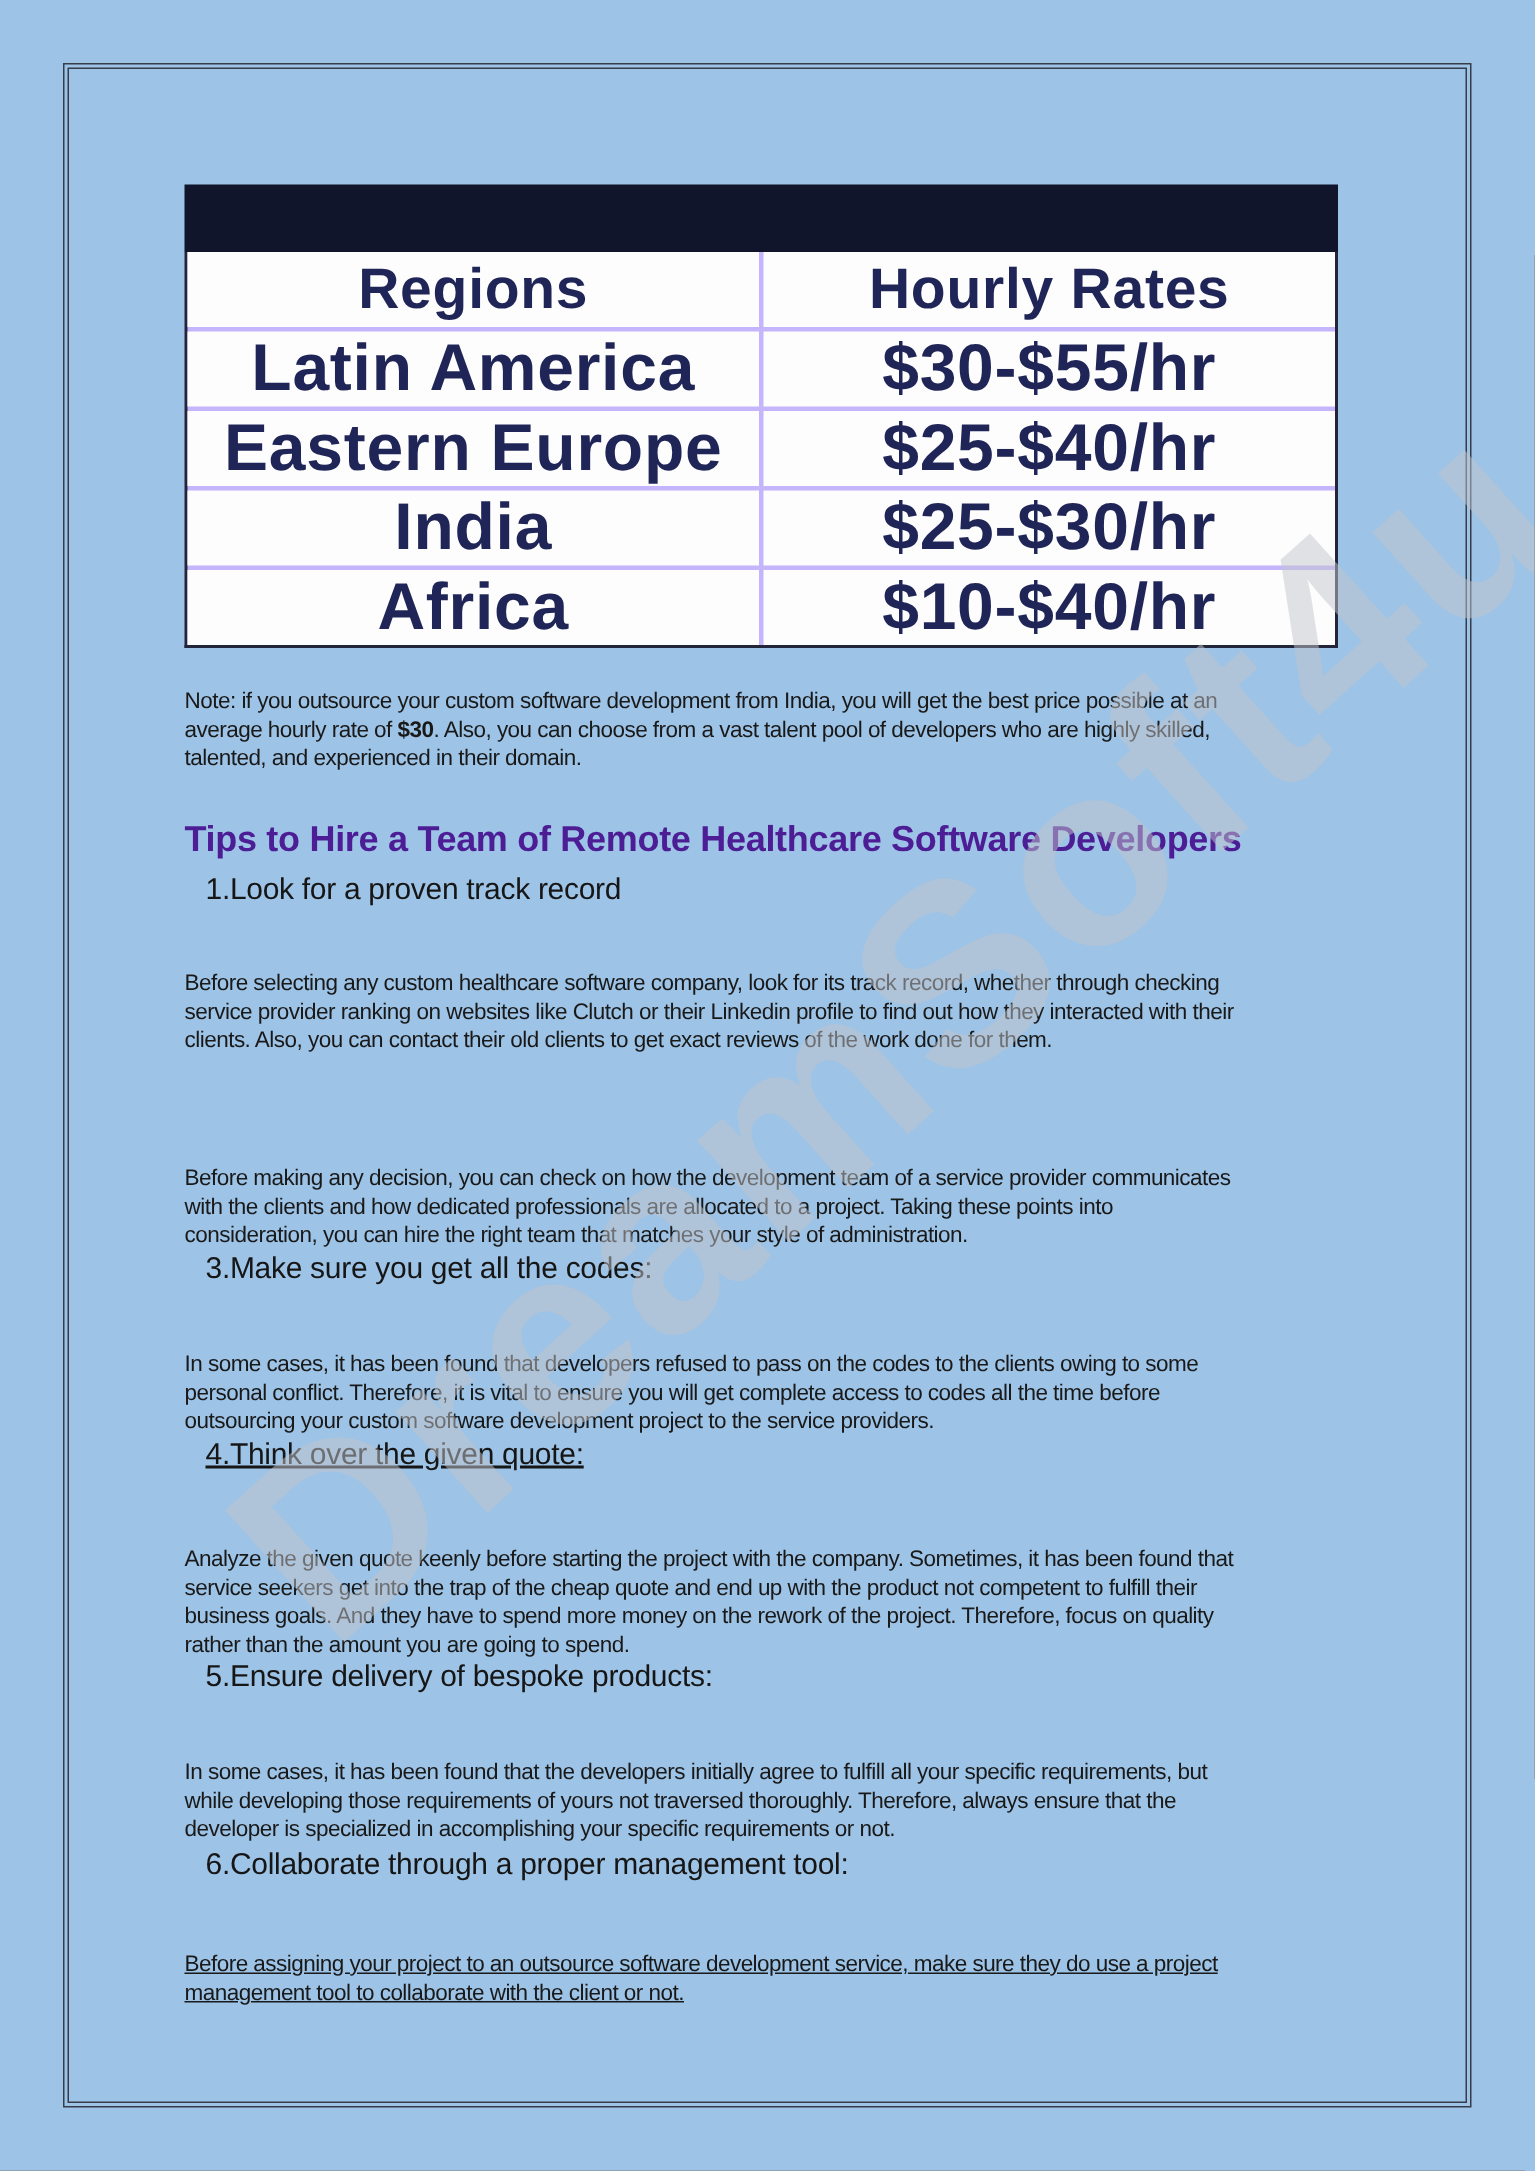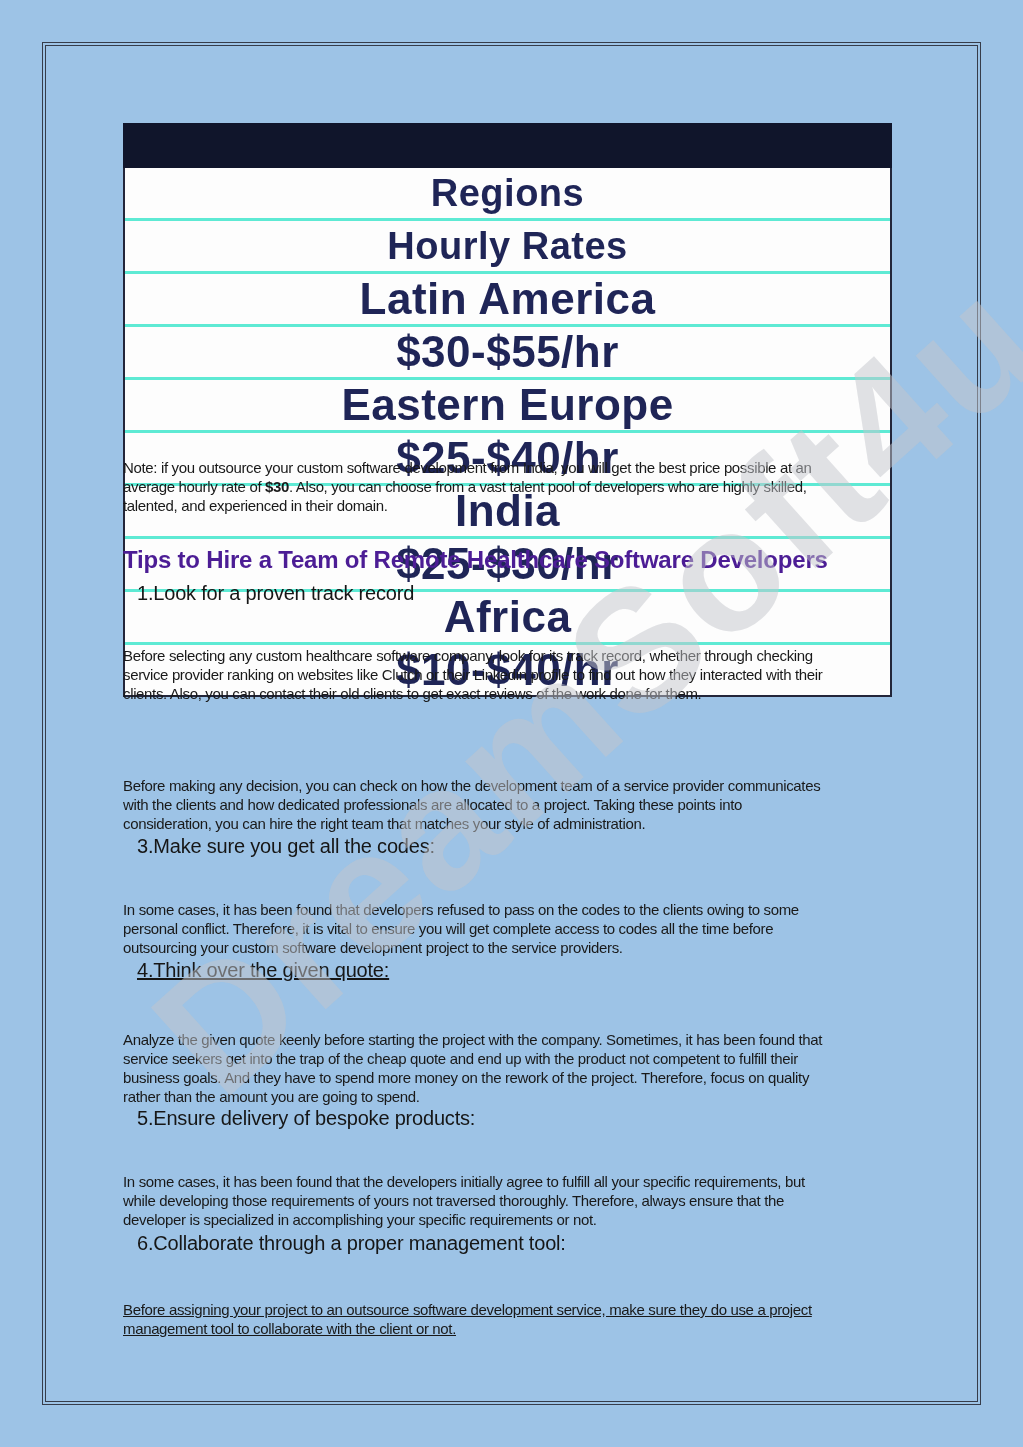--- a/index.html
+++ b/index.html
@@ -21,24 +21,24 @@
   }
   
   .rates-table{
     position:absolute;left:123px;top:123px;width:769px;
   }
   .table-band{
     height:45px;background:#10152b;
   }
   .table-grid{
     display:grid;
-    grid-template-columns:1fr;
+    grid-template-columns:1fr 1fr;
     grid-auto-rows:50px;
     gap:3px;
-    background:#5eead4;
+    background:#c4b5fd;
     border:2px solid #23263a;
     border-top:none;
   }
   .cell{
     background:#fdfdfd;
     display:flex;align-items:center;justify-content:center;
     color:#1f2557;
     font-weight:700;
   }
   .cell.header{font-size:38px;letter-spacing:0.5px;}

